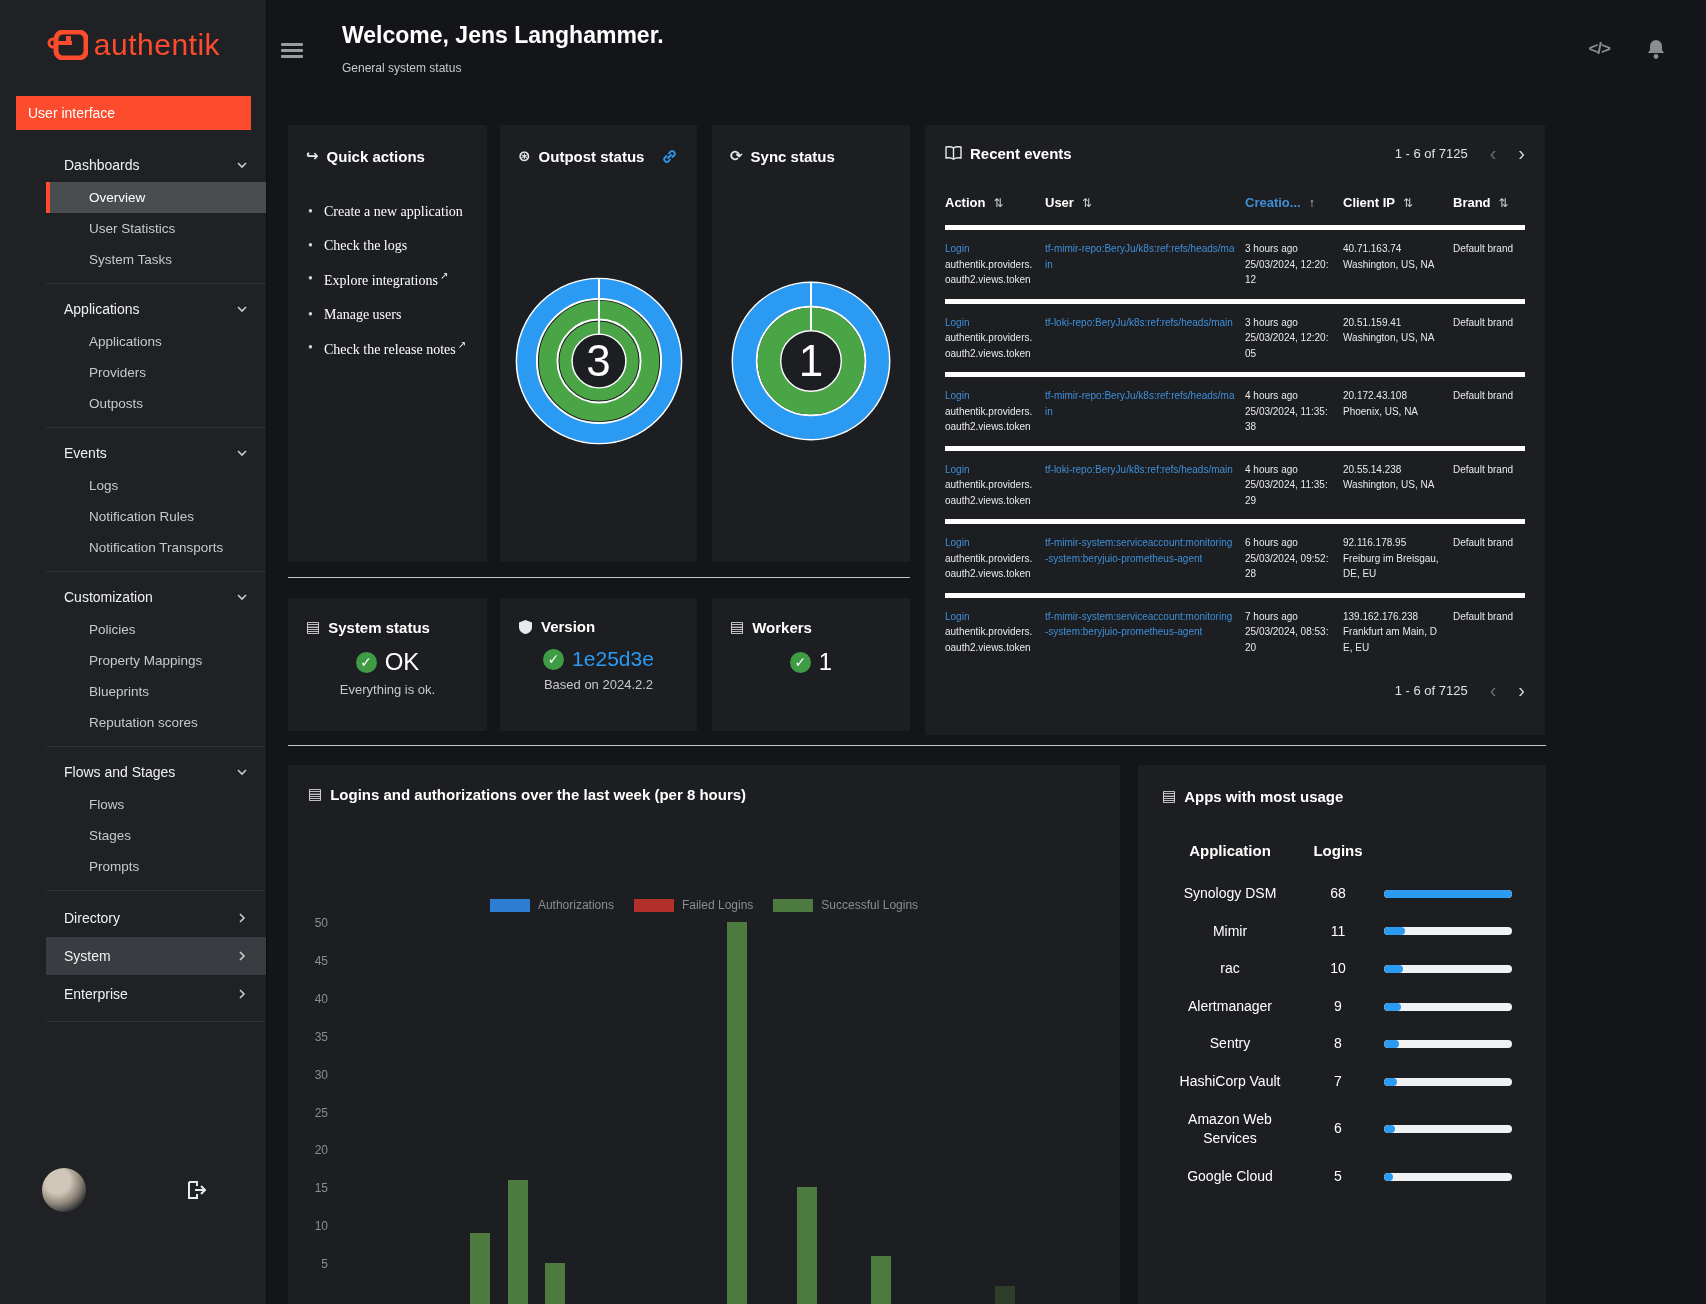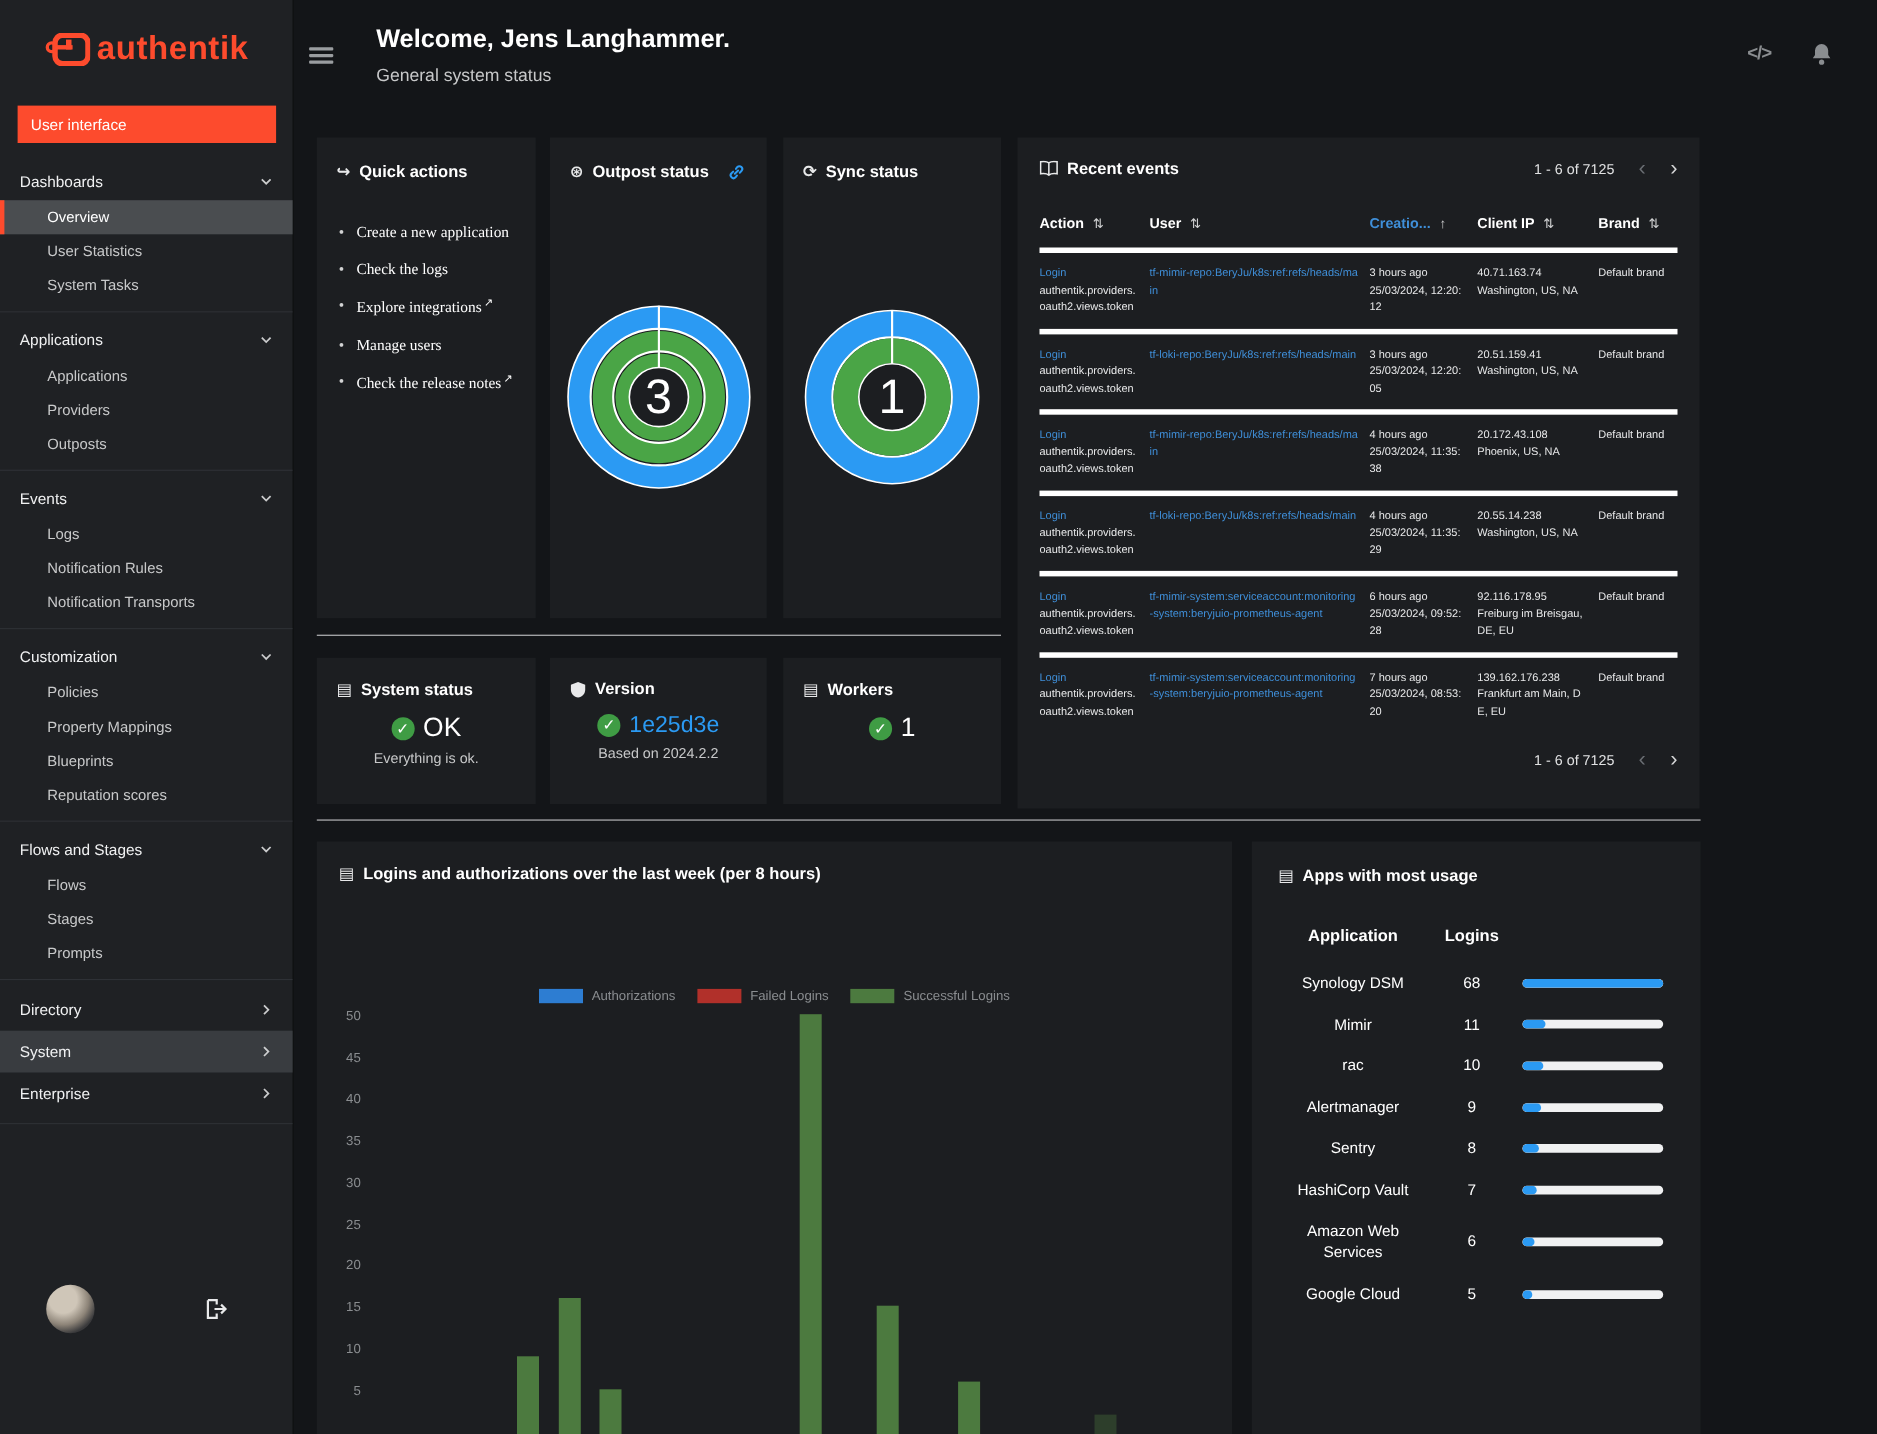--- a/index.html
+++ b/index.html
@@ -3,44 +3,44 @@
 <meta charset="utf-8">
 <style>
   * { margin:0; padding:0; box-sizing:border-box; }
   html,body { width:1706px; height:1304px; overflow:hidden; background:#131518;
     font-family:"Liberation Sans","DejaVu Sans",sans-serif; color:#e8e9ea; }
 
   
   .sidebar { position:absolute; left:0; top:0; width:267px; height:1304px;
     background:#1f2124; border-right:1px solid #0c0d0e; }
   .logo-row { display:flex; align-items:center; justify-content:center; gap:6px; padding:28px 10px 20px; }
-  .logo-text { color:#fd4b2d; font-size:30px; font-weight:bold; letter-spacing:.5px; }
+  .logo-text { color:#fd4b2d; font-size:30px; font-weight:normal; letter-spacing:.5px; }
   .ui-btn { display:block; margin:14px 16px 18px; background:#fd4b2d; color:#fff;
     font-size:14px; padding:9px 12px; border:none; width:235px; text-align:left; cursor:pointer; }
-  .nav { font-size:14px; }
+  .nav { font-size:14px;padding-left:46px; }
   .nav-section-hdr { display:flex; align-items:center; justify-content:space-between;
     padding:9px 18px; color:#f0f1f2; cursor:pointer; }
   .nav-item { padding:8px 16px 8px 43px; color:#c8c9ca; font-size:13.5px; cursor:pointer; }
   .nav-item.active { background:#4a4d50; color:#fff; border-left:4px solid #fd4b2d; padding-left:39px; }
   .nav-divider { border-top:1px solid #2e3136; margin:8px 0; }
   .nav-section-hdr.flat { padding:11px 18px; }
   .nav-section-hdr.hl { background:#393c40;align-items:center; }
   .chev { opacity:.85; }
   .sidebar-footer { position:absolute; bottom:92px; left:0; width:100%;
     display:flex; align-items:center; justify-content:space-between; padding:0 58px 0 42px; }
   .avatar { width:44px; height:44px; border-radius:50%;
     background:radial-gradient(circle at 35% 30%, #cfc6b8 0 30%, #8d8478 55%, #3a3a3c 75%); }
 
   
   .main { position:absolute; left:267px; top:0; width:1439px; height:1304px; }
   .topbar { position:relative; height:104px; }
   .hamburger { position:absolute; left:14px; top:40px; width:22px; cursor:pointer; }
   .hamburger span { display:block; height:3px; background:#9a9da0; margin:3px 0; border-radius:1px; }
   .page-title { position:absolute; left:75px; top:22px; font-size:23px; font-weight:bold; color:#fff; }
-  .page-sub { position:absolute; left:75px; top:61px; font-size:16px; color:#c7c8c9; }
+  .page-sub { position:absolute; left:75px; top:61px; font-size:12px; color:#c7c8c9; }
   .topbar-icons { position:absolute; right:40px; top:38px; display:flex; gap:36px; align-items:center; }
   .code-icon { color:#8a8d90; font-size:17px; font-weight:bold; letter-spacing:-1px; cursor:pointer; }
 
   .card { position:absolute; background:#1c1e21; }
   .card-title { display:flex; align-items:center; gap:8px; font-size:15px; font-weight:bold; color:#fff; }
   .glyph { font-size:15px; color:#e8e9ea; }
 
   
   #quick-actions { left:21px; top:125px; width:199px; height:437px; padding:22px 18px; }
   #outpost-status { left:233px; top:125px; width:197px; height:437px; padding:22px 18px; }

